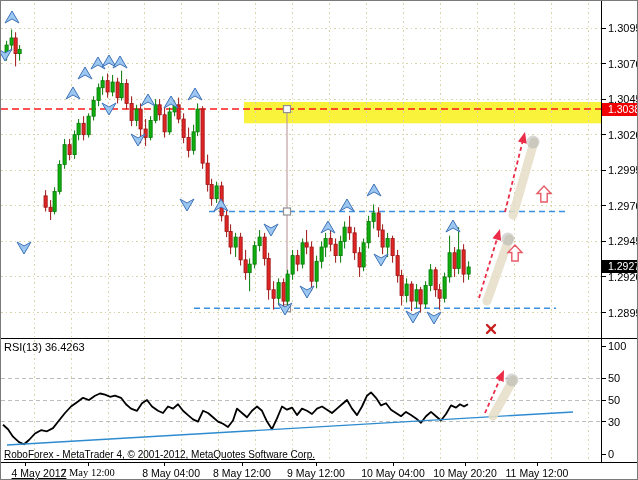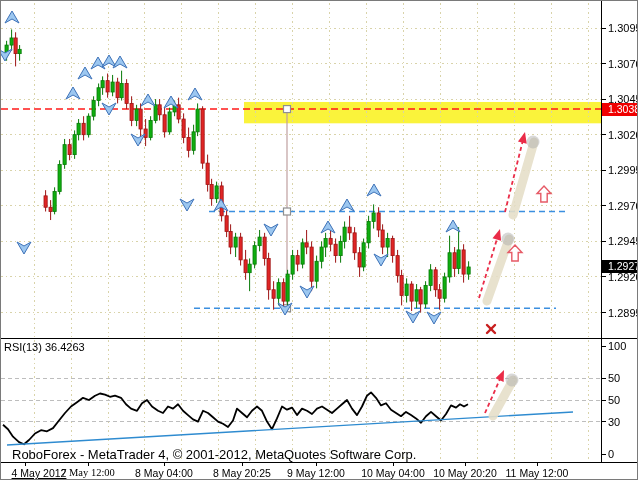--- a/index.html
+++ b/index.html
@@ -3,21 +3,21 @@
 <meta charset="utf-8">
 <style>
   html,body{margin:0;padding:0;background:#fff;}
   .mt4{position:relative;width:638px;height:480px;background:#fff;
        font-family:"Liberation Sans",sans-serif;overflow:hidden;
        border:1px solid #7a7a7a;box-sizing:border-box;}
   .mt4 svg{position:absolute;left:0;top:0;}
   .lbl{position:absolute;font-size:11px;color:#000;white-space:nowrap;line-height:12px;}
   .title{left:3px;top:2px;font-size:12px;letter-spacing:.2px;}
   .rsicap{left:3px;top:340px;}
-  .copy{left:11px;top:448px;font-size:13px;}
+  .copy{left:3px;top:448px;font-size:10px;text-decoration:underline;}
   .axlbl{font-size:11px;}
   .pxtag{position:absolute;left:601px;width:36px;height:13px;color:#fff;
          font-size:10.5px;line-height:13px;padding-left:6px;box-sizing:border-box;white-space:nowrap;}
   .dt{position:absolute;top:466px;width:72px;text-align:center;font-size:10.5px;color:#000;white-space:nowrap;}
 </style>
 </head>
 <body>
 
 <div class="mt4">
   <svg id="plot" width="638" height="480">
@@ -342,22 +342,22 @@
       <div class="lbl axlbl" style="left: 607px; top: 305.5px;">1.2895</div>
       <div class="pxtag" style="top: 101.582px; background: rgb(240, 0, 0);">1.3038</div>
       <div class="pxtag" style="top: 259.48px; background: rgb(0, 0, 0);">1.2927</div>
       <div class="lbl axlbl" style="left: 607px; top: 339px;">100</div>
       <div class="lbl axlbl" style="left: 607px; top: 371.4px;">50</div>
       <div class="lbl axlbl" style="left: 607px; top: 393px; text-align: center;">50</div>
       <div class="lbl axlbl" style="left: 607px; top: 414.6px;">30</div>
       <div class="lbl axlbl" style="left: 607px; top: 447px;">0</div>
       <div class="dt" style="left: 2px; text-decoration: underline;">4 May 2012</div>
       <div class="dt" style="left: 51px; font-family: Liberation Serif, serif;">7 May 12:00</div>
-      <div class="dt" style="left: 127px;">8 May 04:00</div>
-      <div class="dt" style="left: 205px;">8 May 20:25</div>
+      <div class="dt" style="left: 127px; text-align: right;">8 May 04:00</div>
+      <div class="dt" style="left: 205px;">8 May 12:00</div>
       <div class="dt" style="left: 279px;">9 May 12:00</div>
       <div class="dt" style="left: 356px;">10 May 04:00</div>
       <div class="dt" style="left: 428px;">10 May 20:20</div>
       <div class="dt" style="left: 500px;">11 May 12:00</div>
     </div>
   <div class="lbl rsicap">RSI(13) 36.4263</div>
   <div class="lbl copy">RoboForex - MetaTrader 4, © 2001-2012, MetaQuotes Software Corp.</div>
 </div>
 
 </body></html>

